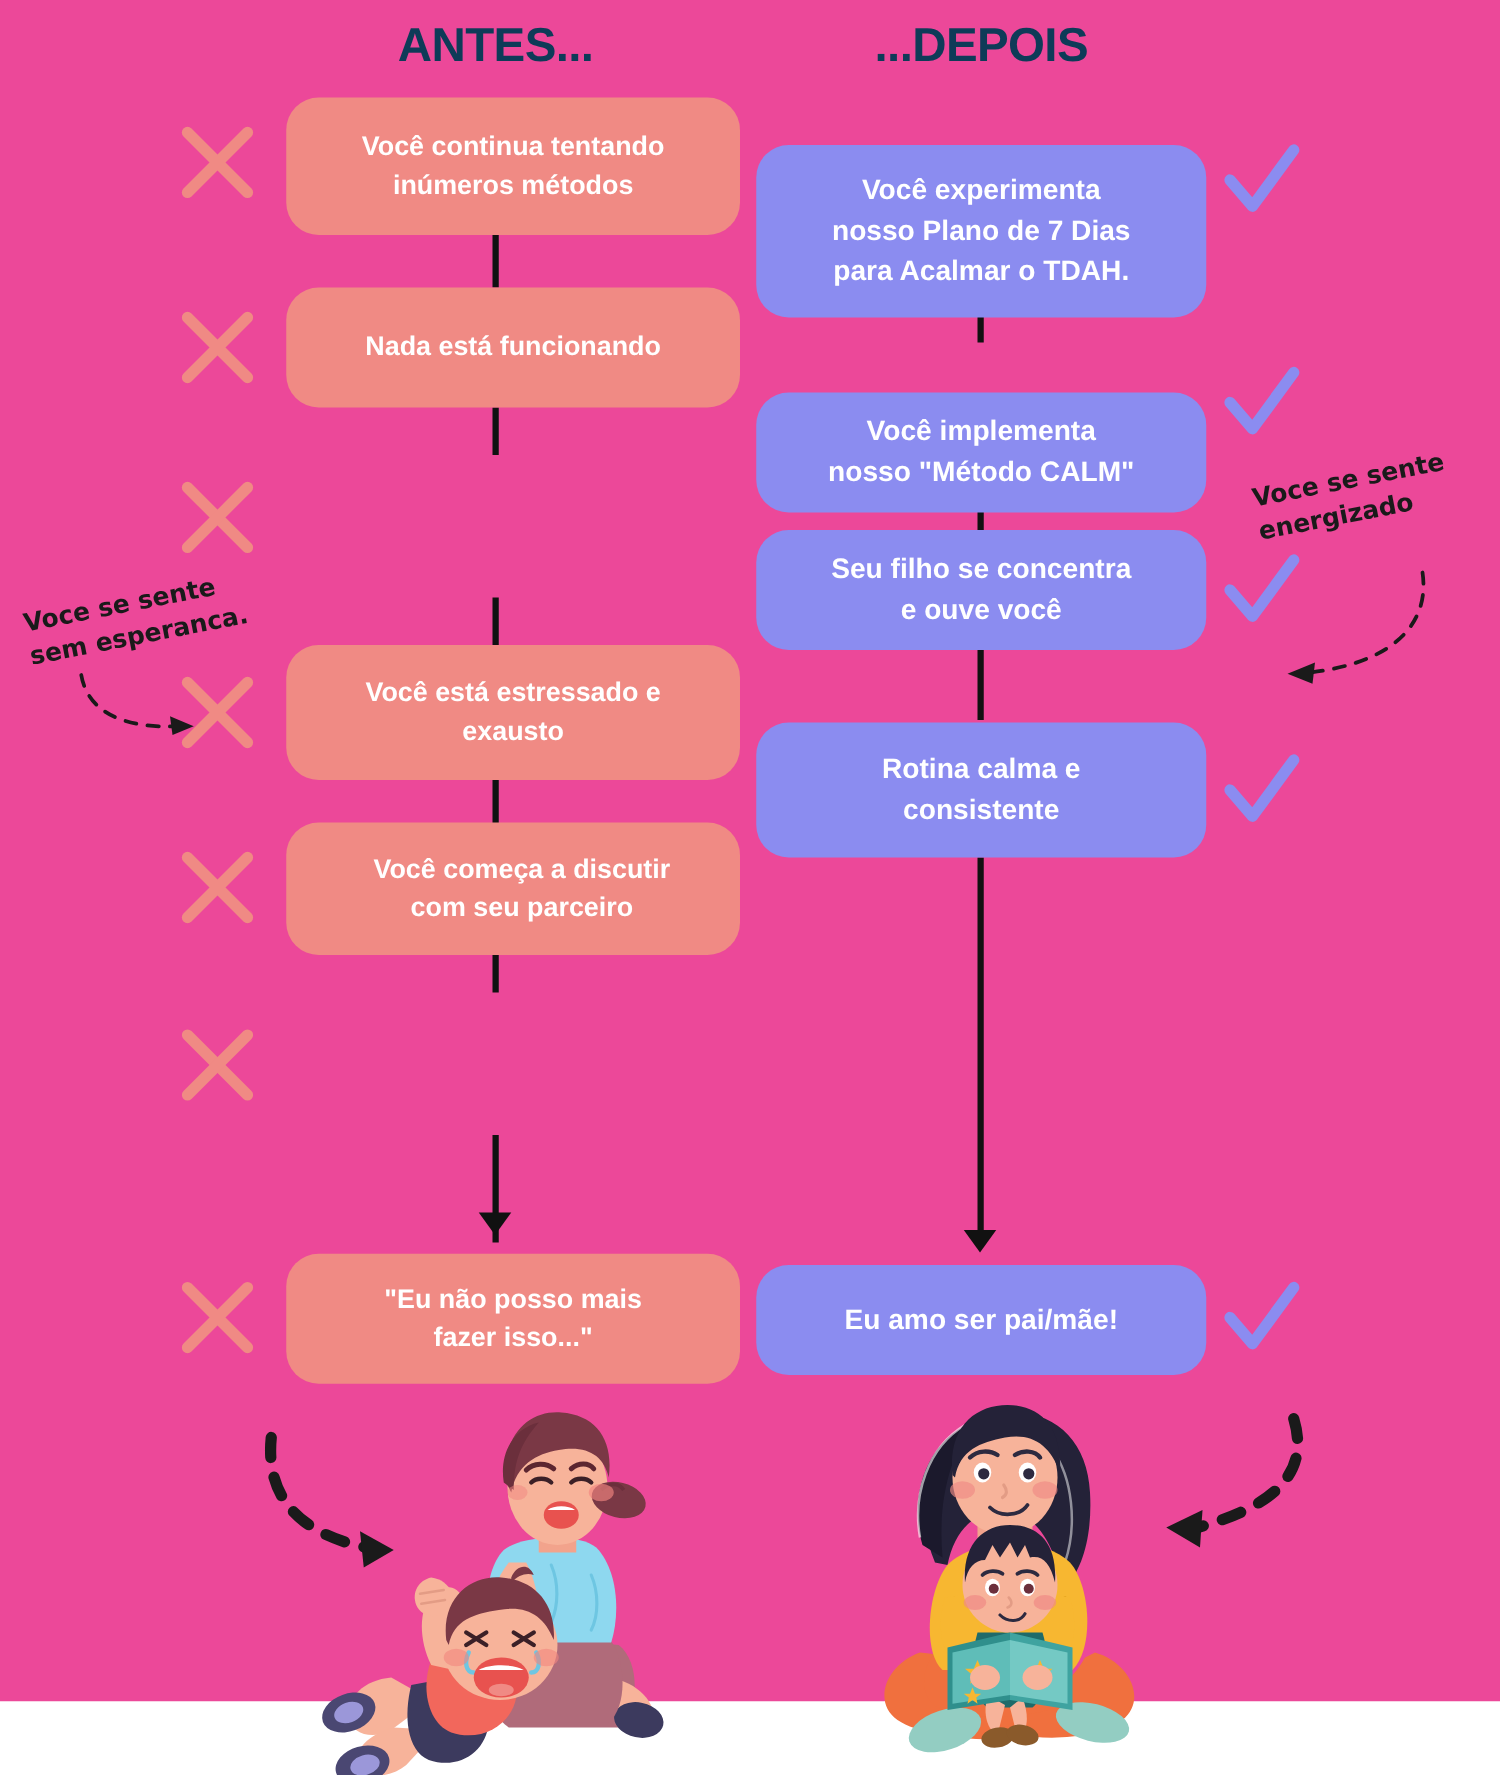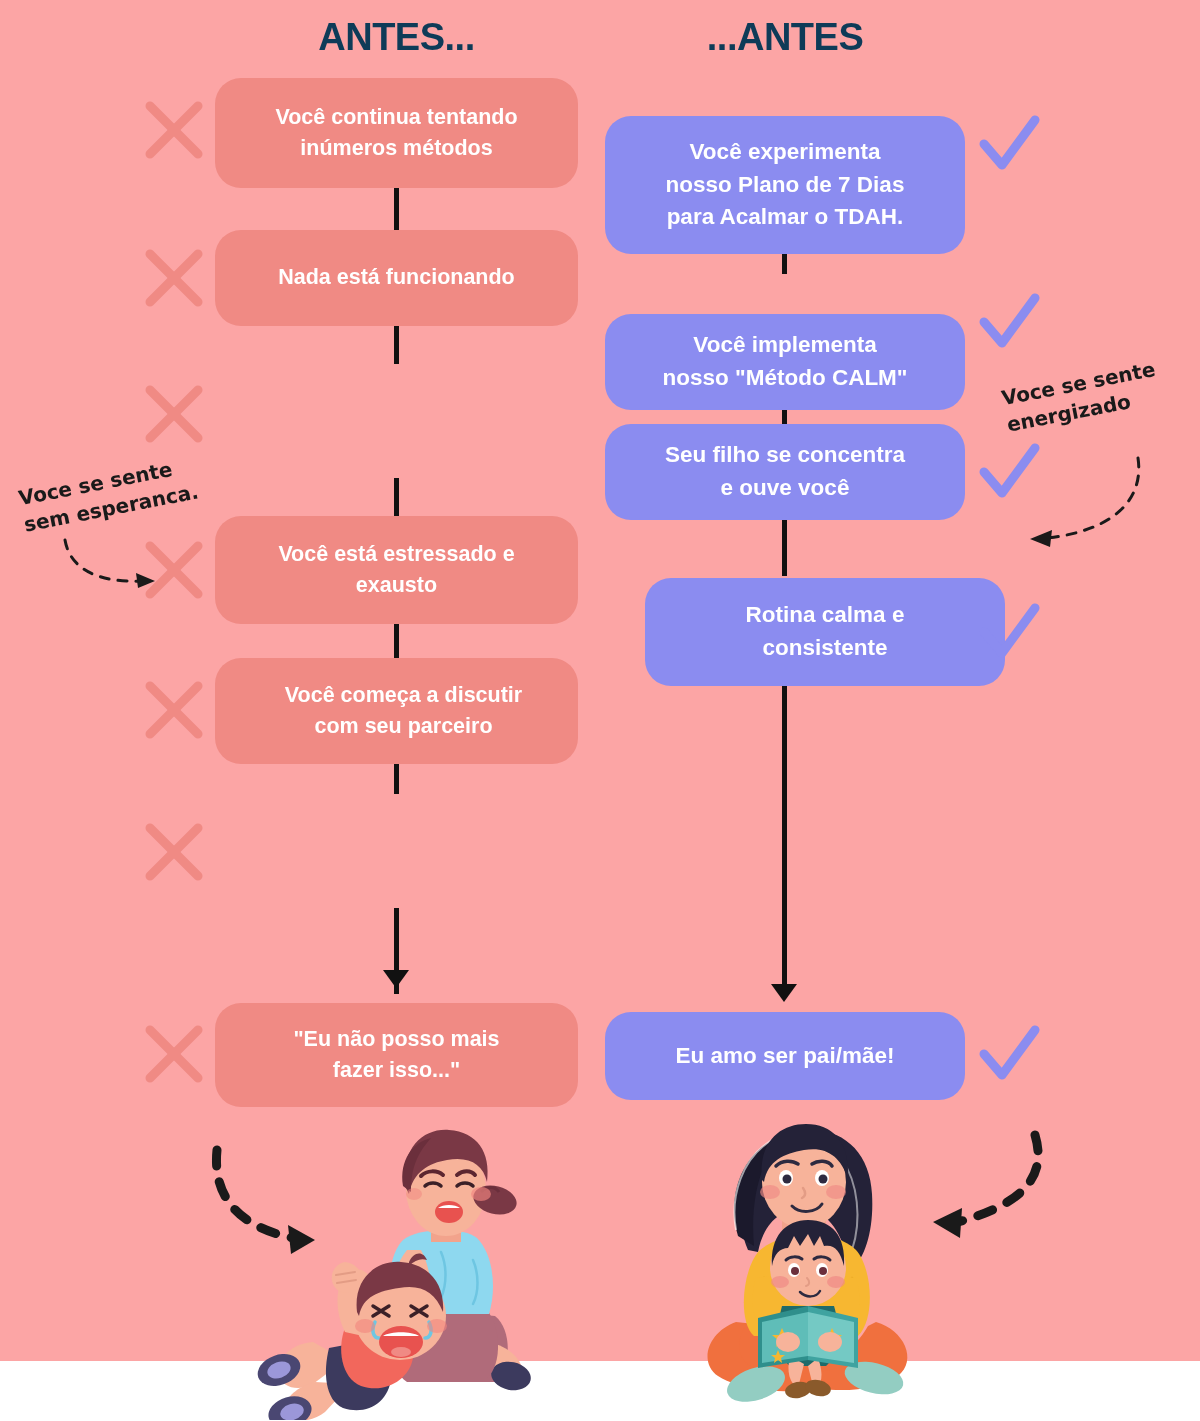--- a/index.html
+++ b/index.html
@@ -10,21 +10,21 @@
     height: 1421px;
     background: #ffffff;
     font-family: "Liberation Sans", sans-serif;
     overflow: hidden;
   }
 
   #stage {
     position: relative;
     width: 1200px;
     height: 1361px;
-    background: #fca5a5;
+    background: #ec4899;
   }
 
   
   .col-header {
     position: absolute;
     font-family: "Liberation Sans", sans-serif;
     font-weight: 700;
     font-size: 38px;
     letter-spacing: -0.5px;
     color: #0e3b58;
@@ -56,21 +56,21 @@
     align-items: center;
     justify-content: center;
     text-align: center;
     color: #ffffff;
     font-weight: 700;
     font-size: 21.5px;
     line-height: 1.45;
     padding: 8px 22px;
     z-index: 2;
   }
-  .pill.left  { background: #f08a84; }
+  .pill.left  { background: #f08a84; margin-left: 14px; }
   .pill.right { background: #8b8cf0; font-size: 22.5px; }
 
   
   .mark {
     position: absolute;
     z-index: 3;
   }
 
   
   .handnote {
@@ -98,21 +98,21 @@
 
   
   .illustration { position: absolute; z-index: 2; }
 </style>
 </head>
 <body>
 
 <div id="stage">
 
   <div class="col-header" id="header-antes">ANTES...</div>
-  <div class="col-header" id="header-depois">...ANTES</div>
+  <div class="col-header" id="header-depois">...DEPOIS</div>
 
   <div class="connector" style="left:394px; top:186px; height:44px;"></div>
   <div class="connector" style="left:394px; top:326px; height:38px;"></div>
   <div class="connector" style="left:394px; top:478px; height:38px;"></div>
   <div class="connector" style="left:394px; top:624px; height:36px;"></div>
   <div class="connector" style="left:394px; top:762px; height:32px;"></div>
   <div class="connector" style="left:394px; top:908px; height:86px;"></div>
   <div class="arrowhead" style="left:383px; top:970px;"></div>
 
   <div class="pill left" style="left:215px; top:78px; width:363px; height:110px;">
@@ -185,21 +185,21 @@
   <div class="pill right" style="left:605px; top:274px; width:360px; height:96px;margin-top:40px;">
     <span style="white-space:pre-line;">Você implementa
 nosso "Método CALM"</span>
   </div>
 
   <div class="pill right" style="left:605px; top:424px; width:360px; height:96px;">
     <span style="white-space:pre-line;">Seu filho se concentra
 e ouve você</span>
   </div>
 
-  <div class="pill right" style="left:605px; top:578px; width:360px; height:108px;margin-left:40px;">
+  <div class="pill right" style="left:605px; top:578px; width:360px; height:108px;">
     <span style="white-space:pre-line;">Rotina calma e
 consistente</span>
   </div>
 
   <div class="pill right" style="left:605px; top:1012px; width:360px; height:88px;">
     <span style="white-space:pre-line;">Eu amo ser pai/mãe!</span>
   </div>
 
   <svg class="mark" style="left:977px; top:112px;" width="64" height="64" viewBox="0 0 64 64">
     <polyline points="7,32 25,53 58,8" fill="none" stroke="#8b8cf0" stroke-width="9" stroke-linecap="round" stroke-linejoin="round"></polyline>

